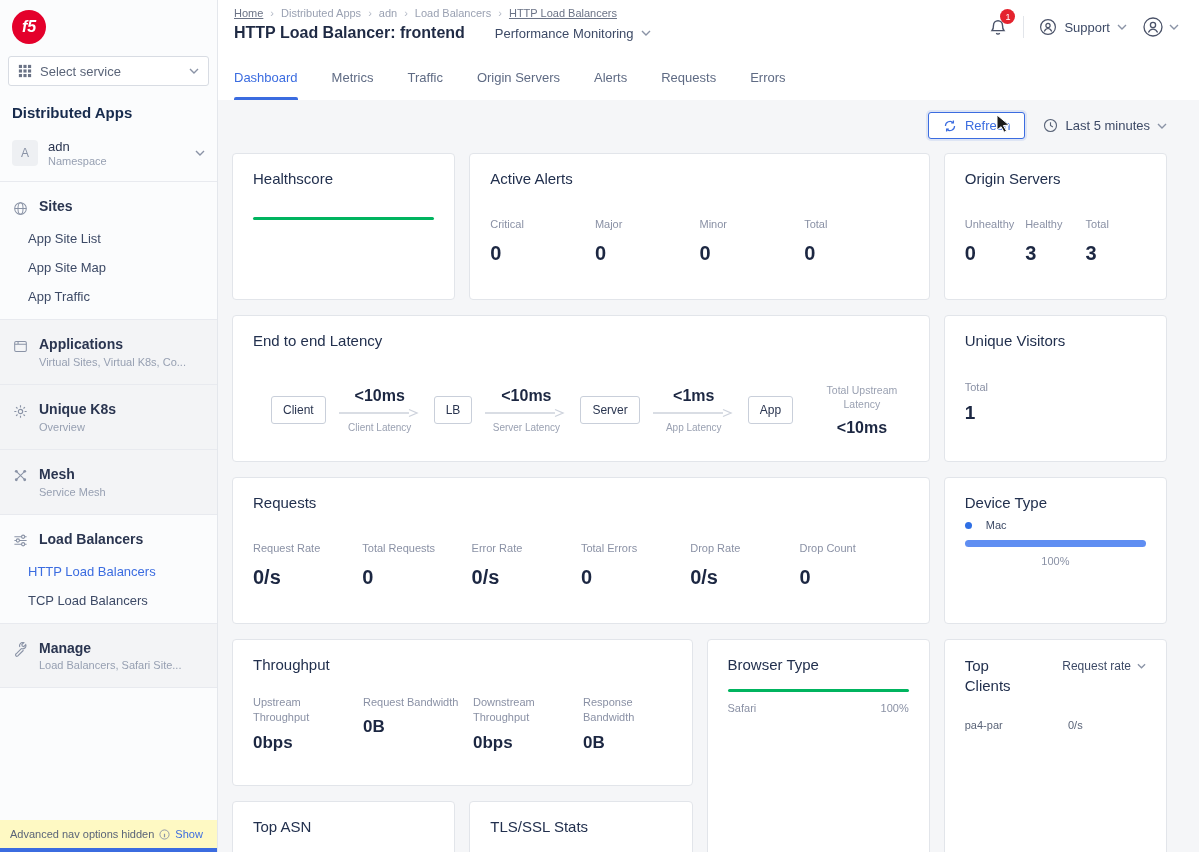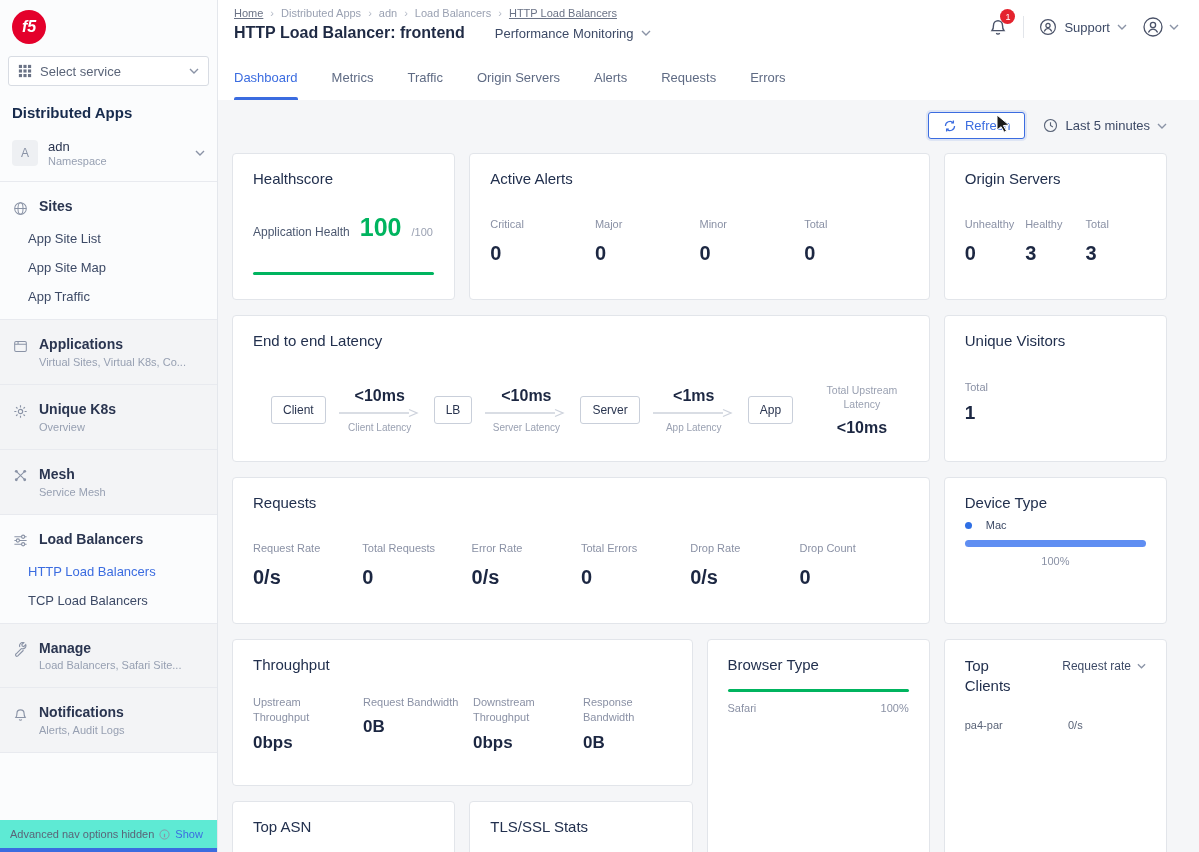--- a/index.html
+++ b/index.html
@@ -19,21 +19,21 @@
   .ns-type{font-size:11px;color:#97a0b2}
   .ns-row .chev{margin-left:auto;color:#8a93a6;display:flex}
   .nav-group{border-bottom:1px solid #e8eaef;padding:8px 0}
   .nav-group.muted{background:#f3f4f6}
   .nav-head{display:flex;align-items:flex-start;gap:11px;padding:8px 12px;cursor:pointer}
   .nav-ico{width:16px;height:16px;margin-top:2px;display:flex;align-items:center;justify-content:center;color:#8a93a6}
   .nav-label{font-size:14px;font-weight:bold;color:#2a3550;line-height:1.2}
   .nav-sub{font-size:11px;color:#97a0b2;margin-top:3px;font-weight:normal}
   .nav-child{padding:7px 12px 7px 28px;font-size:13px;color:#3d4a66;cursor:pointer}
   .nav-child.active{color:#3b6ce0}
-  .sidebar-footer{margin-top:auto;background:#5eead4;padding:8px 10px;font-size:11px;color:#5a6478;display:flex;gap:5px;align-items:center}
+  .sidebar-footer{margin-top:auto;background:#fef9c3;padding:8px 10px;font-size:11px;color:#5a6478;display:flex;gap:5px;align-items:center}
   .sidebar-footer .info-ico{color:#8a93a6;display:flex}
   .sidebar-footer .show{color:#3b6ce0;cursor:pointer}
   .sidebar-bluebar{height:4px;background:#3b6ce0}
 
   
   .main{flex:1;display:flex;flex-direction:column;min-width:0}
   .topbar{background:#fff;padding:7px 20px 0 16px;display:flex;justify-content:space-between;align-items:flex-start;height:56px}
   .breadcrumb{font-size:11px;color:#9aa1b2;display:flex;align-items:center;flex-wrap:nowrap}
   .crumb{white-space:nowrap;cursor:pointer}
   .crumb.link{color:#6b7386;text-decoration:underline}
@@ -259,34 +259,20 @@
               <path d="M9 7a3.4 3.4 0 0 0 4.6-4.2l-2.1 2.1-1.6-.5-.5-1.6 2.1-2.1A3.4 3.4 0 0 0 7.3 5.3"></path>
             </svg>
         </span>
         <div>
           <div class="nav-label">Manage</div>
           <div class="nav-sub">Load Balancers, Safari Site...</div>
         </div>
       </div>
     </div>
 
-    <div class="nav-group muted">
-      <div class="nav-head">
-        <span class="nav-ico">
-          <svg width="15" height="15" viewBox="0 0 16 16" fill="none" stroke="#8a93a6" stroke-width="1.2">
-              <path d="M13 11.2H3c.8-1.1 1.2-1.6 1.2-4.4a3.8 3.8 0 0 1 7.6 0c0 2.8.4 3.3 1.2 4.4z"></path>
-              <path d="M6.7 13.2a1.4 1.4 0 0 0 2.6 0"></path>
-            </svg>
-        </span>
-        <div>
-          <div class="nav-label">Notifications</div>
-          <div class="nav-sub">Alerts, Audit Logs</div>
-        </div>
-      </div>
-    </div>
 
     <div class="sidebar-footer">
       <span>Advanced nav options hidden</span>
       <span class="info-ico">
         <svg width="11" height="11" viewBox="0 0 12 12" fill="none" stroke="#8a93a6">
             <circle cx="6" cy="6" r="5"></circle>
             <path d="M6 5.3V9M6 3.2v.2" stroke-width="1.3"></path>
           </svg>
       </span>
       <span class="show">Show</span>
@@ -385,25 +371,20 @@
                 <path d="M1 1l4 4 4-4" stroke="currentColor" fill="none" stroke-width="1.4"></path>
               </svg>
             </span>
         </span>
       </div>
 
       <div class="grid">
 
         <div class="card">
           <div class="card-title">Healthscore</div>
-          <div class="hs-row">
-            <span class="hs-label">Application Health</span>
-            <span class="hs-value">100</span>
-            <span class="hs-max">/100</span>
-          </div>
           <div class="hs-line"></div>
         </div>
 
         <div class="card span2">
           <div class="card-title u">Active Alerts</div>
           <div class="metrics-row">
             <div class="metric">
               <div class="mlabel">Critical</div>
               <div class="mvalue">0</div>
             </div>

